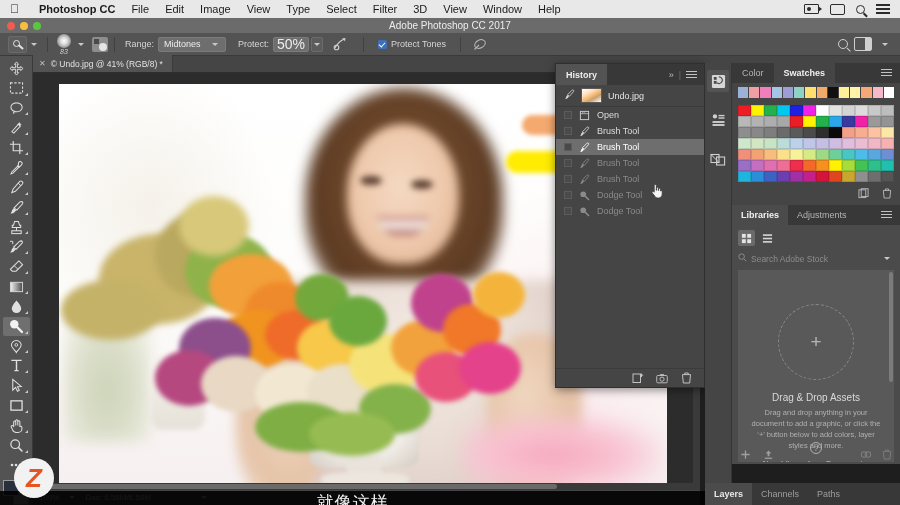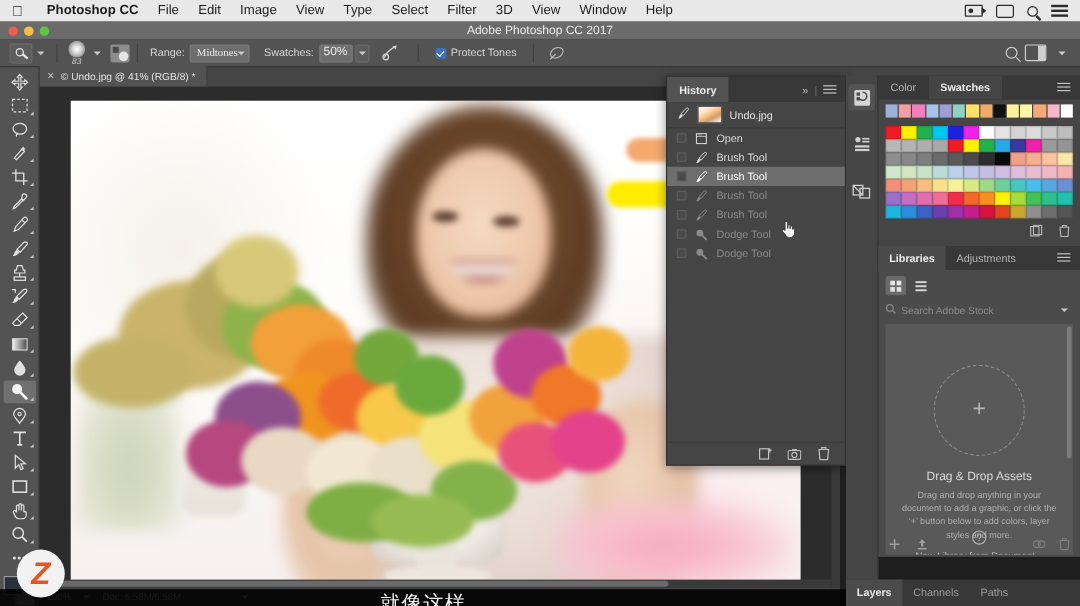--- a/index.html
+++ b/index.html
@@ -62,21 +62,21 @@
   .brush-ic2 { width: 16px; height: 15px; background: #8d8d8d; border-radius: 2px; position: relative; overflow: hidden; }
   .brush-ic2::before { content: ""; position: absolute; left: 2px; top: 2px; width: 5px; height: 5px; background: #4a4a4a; }
   .brush-ic2::after { content: ""; position: absolute; right: 1px; bottom: 1px; width: 8px; height: 8px; background: #e5e5e5; border-radius: 50%; }
   .lbl { padding: 0 4px; white-space: nowrap; }
   .dropsel {
     height: 15px; background: #6e6e6e; border: 1px solid #7b7b7b; border-radius: 2px;
     display: flex; align-items: center; padding: 0 3px 0 5px; font-size: 9px; color: #ececec;
   }
   .numfield {
     height: 15px; min-width: 28px; background: #6e6e6e; border: 1px solid #7b7b7b; border-radius: 2px;
-    display: flex; justify-content: center; font-size: 10px; color: #ececec; padding: 0 3px;
+    display: flex; align-items: center; justify-content: center; font-size: 14px; color: #ececec; padding: 0 3px;
   }
   .stepper { width: 12px; height: 15px; background: #5c5c5c; border: 1px solid #6c6c6c; border-radius: 2px; display: flex; align-items: center; justify-content: center; margin-left: 2px; }
   .airbrush { width: 14px; height: 14px; position: relative; }
   .airbrush svg { display: block; }
   .chk { width: 9px; height: 9px; background: #3e6fb8; border-radius: 1.5px; position: relative; margin-right: 4px; }
   .chk::after { content: ""; position: absolute; left: 2px; top: 1.5px; width: 3px; height: 5px; border: solid #fff; border-width: 0 1.5px 1.5px 0; transform: rotate(42deg); }
   .ob-right { margin-left: auto; display: flex; align-items: center; padding-right: 8px; gap: 6px; }
   .ob-search { width: 10px; height: 10px; border: 1.4px solid #cfcfcf; border-radius: 50%; position: relative; }
   .ob-search::after { content: ""; position: absolute; right: -4px; bottom: -2px; width: 5px; height: 1.4px; background: #cfcfcf; transform: rotate(45deg); }
   .ws-btn { width: 18px; height: 14px; border: 1.4px solid #cfcfcf; border-radius: 2px; position: relative; }
@@ -370,25 +370,25 @@
         <i class="brush-dot"></i>
         <i class="brush-size">83</i>
       </span>
       <span class="caret-dn"></span>
     </div>
     <div class="ob-item" style="padding-left:4px;">
       <span class="brush-ic2"></span>
     </div>
     <div class="ob-sep"></div>
     <span class="lbl">Range:</span>
-    <div class="dropsel" style="width:50px;font-family:Liberation Serif, serif;">
+    <div class="dropsel" style="width:68px;">
       <span>Midtones</span>
       <span class="caret-dn" style="margin-left:auto;"></span>
     </div>
-    <span class="lbl" style="margin-left:8px;">Swatches:</span>
+    <span class="lbl" style="margin-left:8px;">Protect:</span>
     <div class="numfield">
       <span>50%</span>
     </div>
     <div class="stepper">
       <span class="caret-dn" style="margin:0;"></span>
     </div>
     <div class="ob-item" style="padding:0 10px;">
       <span class="airbrush">
         <svg width="14" height="14" viewBox="0 0 14 14">
           <path d="M2 11 C4 7,7 4,11 2" stroke="#cfcfcf" stroke-width="1.2" fill="none"></path>

